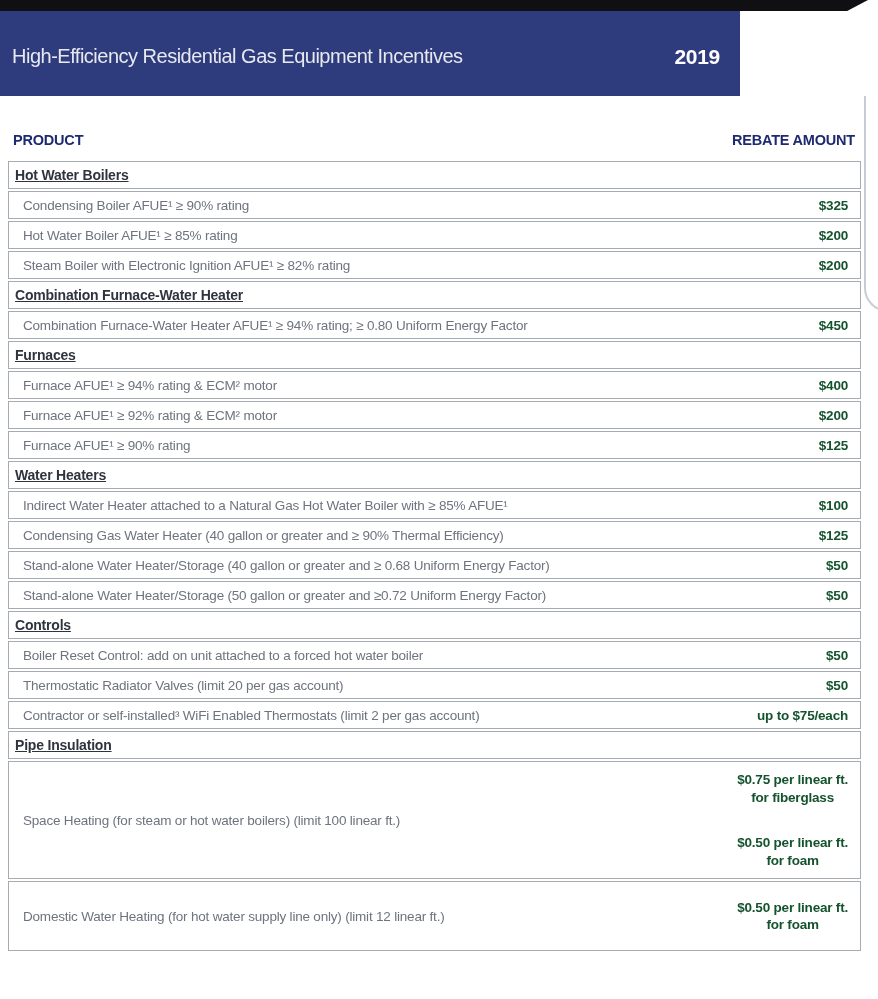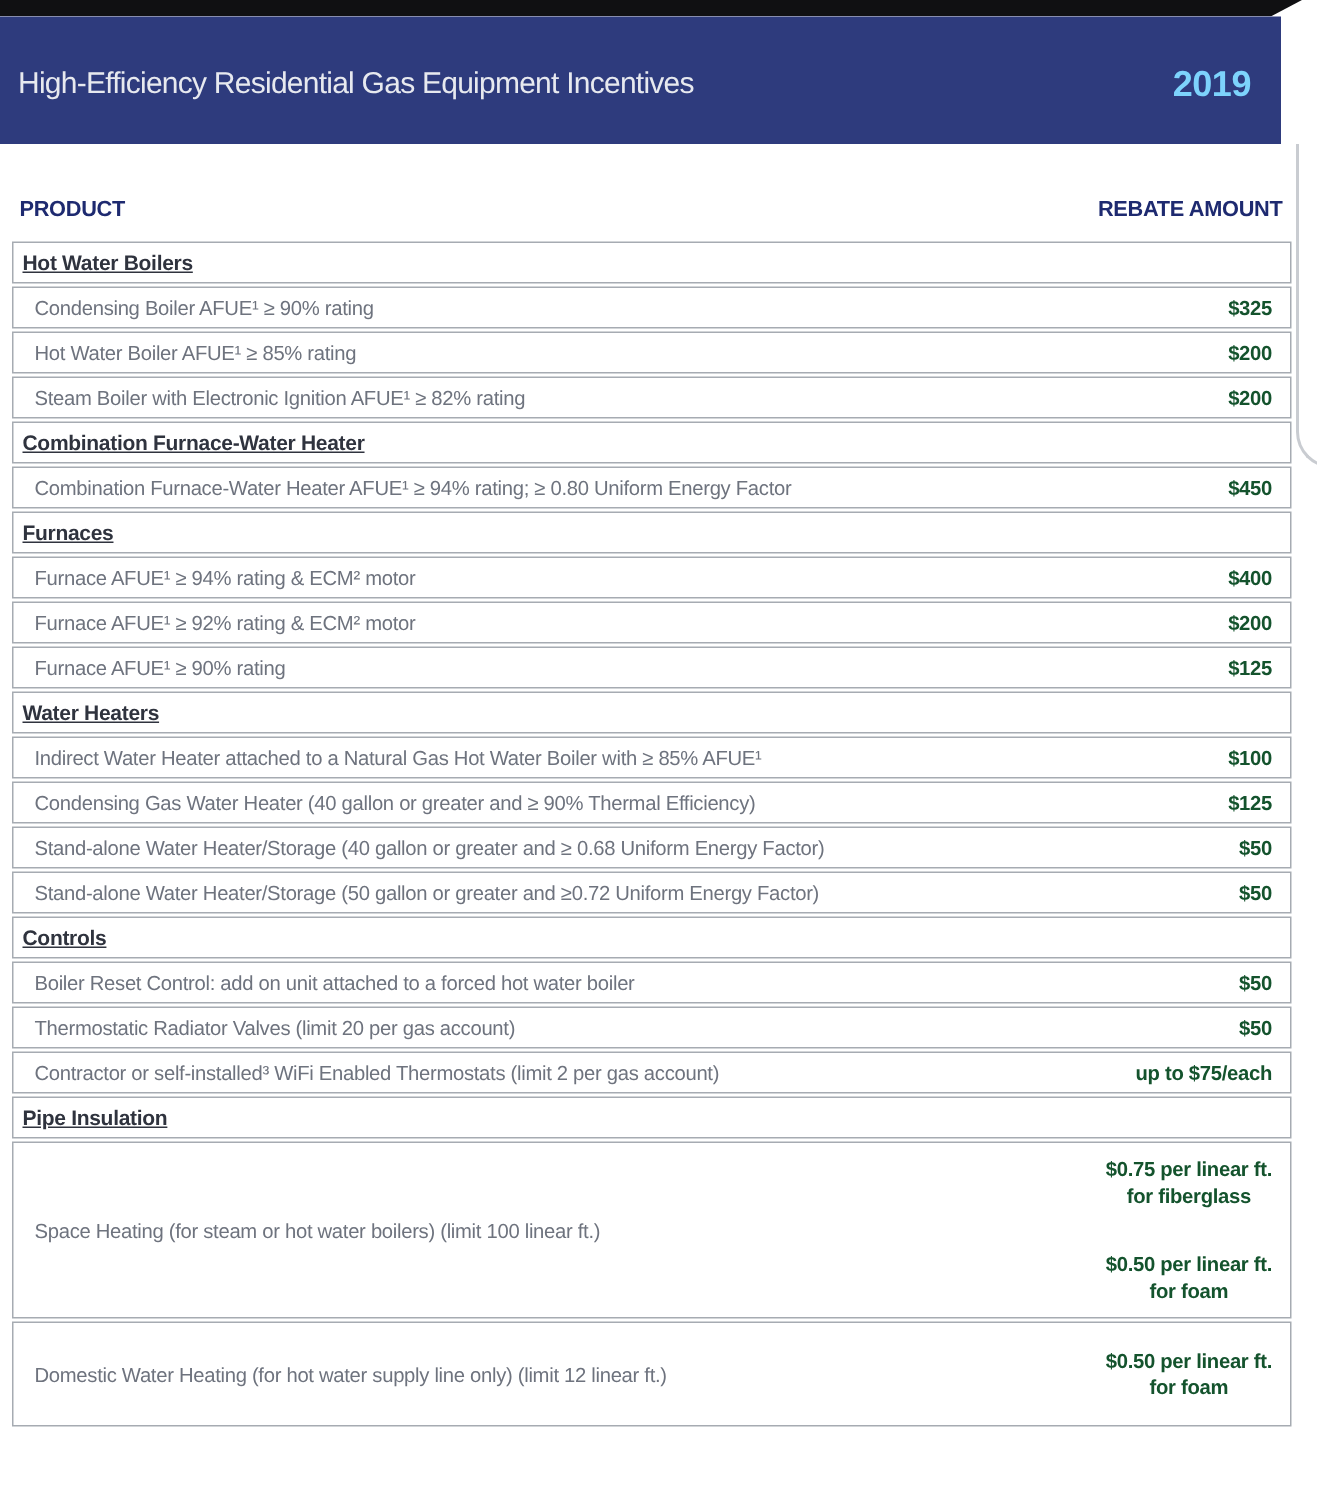--- a/index.html
+++ b/index.html
@@ -17,39 +17,39 @@
   .top-black-bar {
     position: absolute;
     top: 0; left: 0;
     width: 868px; height: 11px;
     background: #101012;
     clip-path: polygon(0 0, 100% 0, 97.6% 100%, 0 100%);
   }
   .banner {
     position: absolute;
     top: 11px; left: 0;
-    width: 854px; height: 85px;
+    width: 740px; height: 85px;
     background: #2e3b7d;
     display: flex;
     align-items: center;
     justify-content: space-between;
     box-sizing: border-box;
     padding: 6px 20px 0 12px;
   }
   .banner .title {
     margin: 0;
     font-size: 20px;
     font-weight: 400;
     letter-spacing: -0.5px;
     color: #e7e9ef;
   }
   .banner .year {
-    font-size: 24px;
-    font-weight: 700;
-    color: #7dd3fc;
+    font-size: 21px;
+    font-weight: 700;
+    color: #ffffff;
     letter-spacing: -0.3px;
   }
   .corner-overlay {
     position: absolute;
     top: 96px; left: 864px;
     width: 38px; height: 214px;
     border-left: 2px solid #c9ccd1;
     border-bottom: 2px solid #c9ccd1;
     border-bottom-left-radius: 24px;
     background: transparent;

